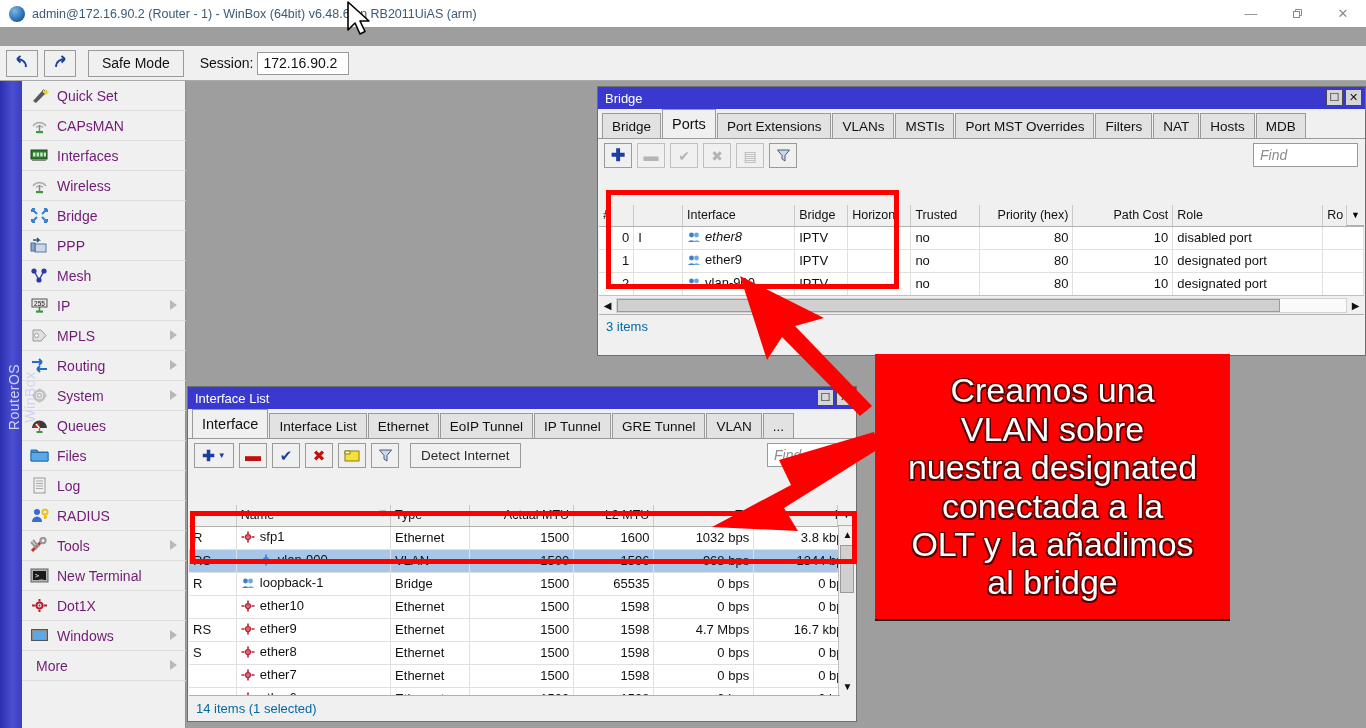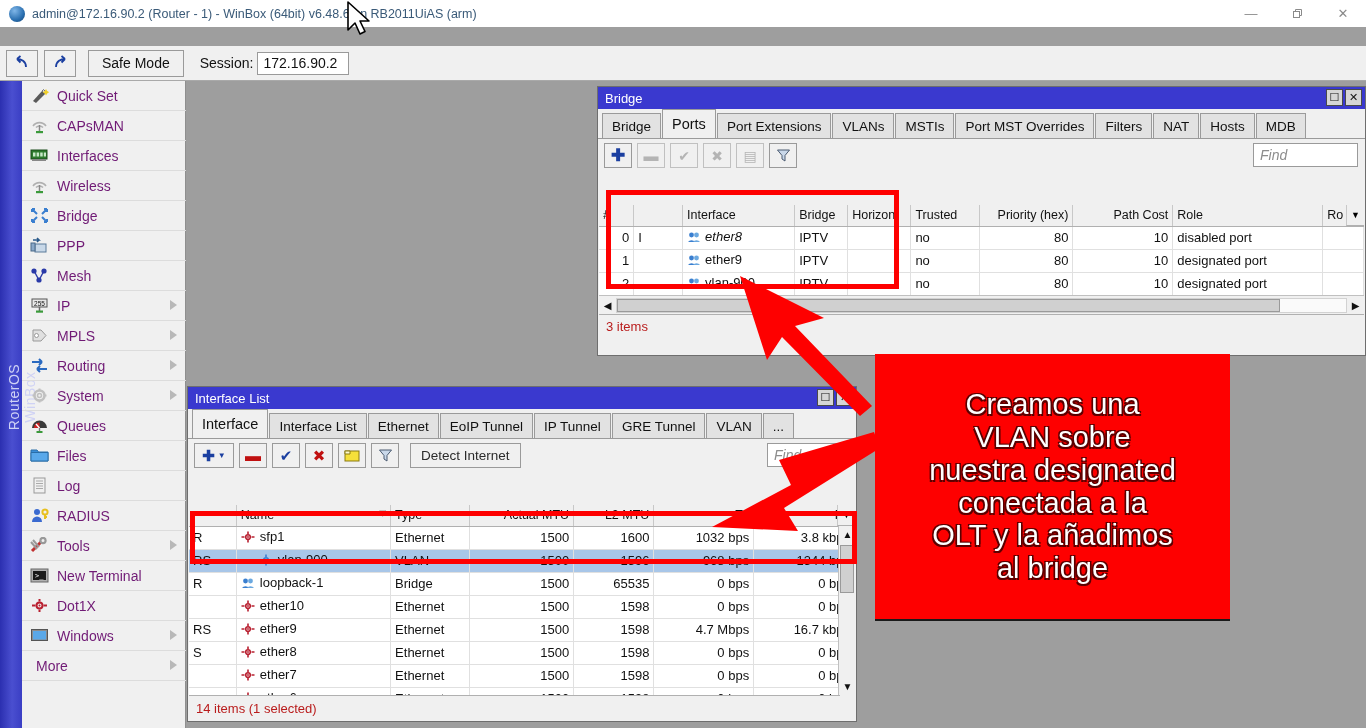--- a/index.html
+++ b/index.html
@@ -177,21 +177,21 @@
     font-size: 13px; color: #111; height: 23px; padding: 1px 4px;
     border-right: 1px solid #e0e0e0; border-bottom: 1px solid #e0e0e0;
     white-space: nowrap; overflow: hidden;
   }
   .tbl td.num, .tbl th.num { text-align: right; }
   .tbl tr.sel td { background: #a8c6e8; }
   .italic { font-style: italic; }
 
   .statusbar {
     height: 24px; background: #f0f0f0; border-top: 1px solid #b0b0b0;
-    display: flex; align-items: center; padding-left: 7px; font-size: 13px; color: #b91c1c;
+    display: flex; align-items: center; padding-left: 7px; font-size: 13px; color: #0369a1;
   }
   .hscroll {
     height: 19px; background: #f0f0f0; border-top: 1px solid #c0c0c0;
     display: flex; align-items: center; position: relative;
   }
   .hs-arrow {
     width: 17px; height: 17px; display: flex; align-items: center; justify-content: center;
     font-size: 10px; color: #111;
   }
   .hs-track { flex: 1; height: 15px; background: #fafafa; border: 1px solid #d2d2d2; }
@@ -209,21 +209,21 @@
   }
 
   
   .red-box {
     position: absolute; border: 5px solid #fe0000; pointer-events: none; z-index: 60;
   }
   .callout {
     position: absolute; background: #fe0000; z-index: 55;
     display: flex; flex-direction: column; align-items: center; justify-content: center;
     text-align: center; color: #ffffff;
-    font-size: 29px; line-height: 1.13;
+    font-size: 34px; line-height: 1.13;
     text-shadow: -1.5px -1.5px 0 #5a0000, 1.5px -1.5px 0 #5a0000,
                  -1.5px 1.5px 0 #5a0000, 1.5px 1.5px 0 #5a0000;
     border-bottom: 2px solid #1a1a1a;
     padding: 6px 10px;
   }
   .arrow-svg { position: absolute; left: 0; top: 0; z-index: 58; pointer-events: none; }
 
   .cursor { position: absolute; z-index: 90; pointer-events: none; }
 </style>
 </head>

